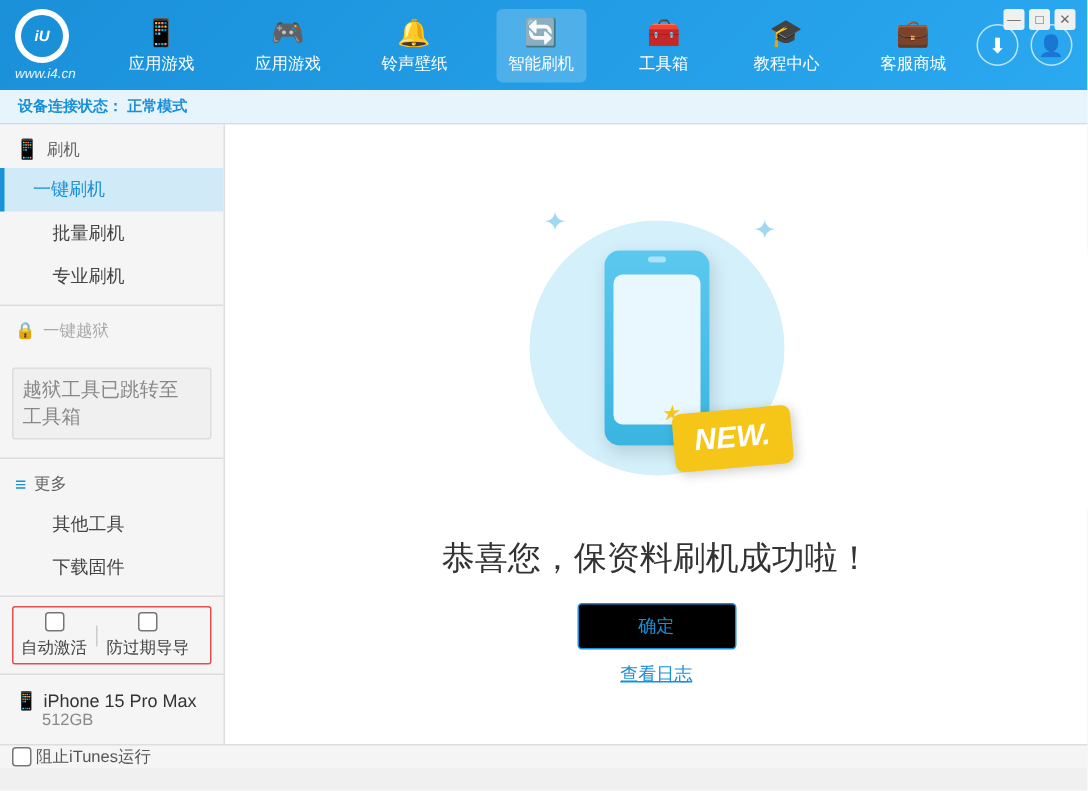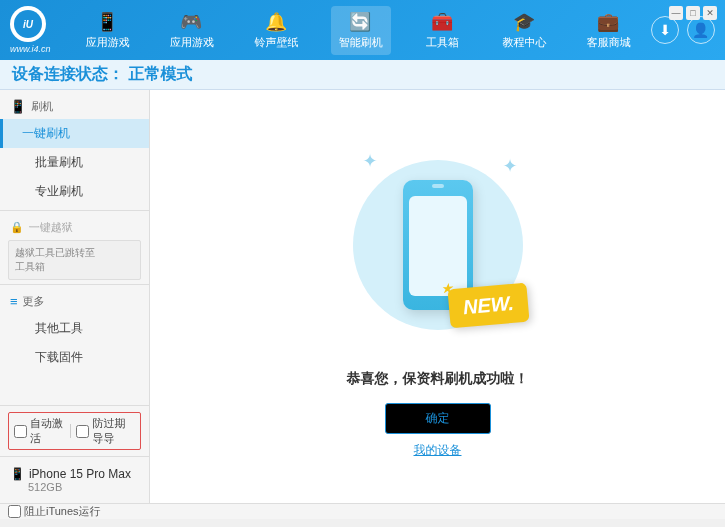--- a/index.html
+++ b/index.html
@@ -13,67 +13,67 @@
     .logo-text { font-size: 9px; color: rgba(255,255,255,0.9); margin-top: 2px; }
     .nav-tabs { display: flex; flex: 1; justify-content: space-around; align-items: center; }
     .nav-tab { display: flex; flex-direction: column; align-items: center; cursor: pointer; padding: 5px 8px; border-radius: 4px; color: white; min-width: 55px; }
     .nav-tab.active { background: rgba(255,255,255,0.2); }
     .nav-tab-icon { font-size: 18px; margin-bottom: 2px; }
     .nav-tab-label { font-size: 11px; }
     .header-right { display: flex; align-items: center; gap: 8px; }
     .header-btn { width: 28px; height: 28px; border-radius: 50%; border: 1.5px solid rgba(255,255,255,0.7); display: flex; align-items: center; justify-content: center; cursor: pointer; color: white; font-size: 14px; }
 
     
-    .status-bar { background: #e8f4fc; padding: 4px 12px; font-size: 16px; color: #333; border-bottom: 1px solid #cde; }
+    .status-bar { background: #e8f4fc; padding: 4px 12px; font-size: 10px; color: #333; border-bottom: 1px solid #cde; }
     .status-bar span { color: #1a90d9; font-weight: bold; }
 
     
     .main { display: flex; height: calc(527px - 60px - 26px - 28px); }
 
     
     .sidebar { width: 150px; background: #f5f5f5; border-right: 1px solid #ddd; display: flex; flex-direction: column; }
     .sidebar-section { margin-top: 4px; }
     .sidebar-section-header { display: flex; align-items: center; padding: 5px 10px; color: #666; font-size: 11px; }
     .sidebar-section-icon { margin-right: 5px; color: #1a90d9; font-size: 13px; }
     .sidebar-item { padding: 6px 10px 6px 35px; cursor: pointer; font-size: 12px; color: #444; }
     .sidebar-item.active { background: #d0eaf8; color: #1a90d9; border-left: 3px solid #1a90d9; padding-left: 19px; }
     .sidebar-divider { border: none; border-top: 1px solid #ddd; margin: 4px 0; }
     .sidebar-disabled-icon { color: #aaa; font-size: 11px; }
-    .disabled-notice { background: #f0f0f0; border: 1px solid #ddd; margin: 0 8px; padding: 5px 6px; font-size: 10px; color: #888; border-radius: 2px; line-height: 1.4; }
+    .disabled-notice { background: #f0f0f0; border: 1px solid #ddd; margin: 12px 8px; padding: 5px 6px; font-size: 13px; color: #888; border-radius: 2px; line-height: 1.4; }
 
     
     .content { flex: 1; display: flex; flex-direction: column; align-items: center; justify-content: center; background: white; position: relative; }
     .phone-illustration { position: relative; width: 200px; height: 220px; display: flex; align-items: center; justify-content: center; }
     .phone-bg-circle { width: 170px; height: 170px; background: #d4f0fa; border-radius: 50%; position: absolute; }
     .phone-body { width: 70px; height: 130px; background: linear-gradient(180deg, #5bc8ef 0%, #3ab5e0 100%); border-radius: 10px; position: relative; z-index: 2; box-shadow: 2px 4px 12px rgba(0,0,0,0.15); }
     .phone-screen { width: 58px; height: 100px; background: #e8f8fe; border-radius: 6px; margin: 8px auto 0; }
     .phone-camera { width: 12px; height: 4px; background: rgba(255,255,255,0.5); border-radius: 2px; margin: 4px auto; }
     .new-badge { position: absolute; right: 10px; bottom: 30px; background: #f5c518; color: white; font-size: 20px; font-weight: bold; padding: 8px 14px; border-radius: 6px; z-index: 3; transform: rotate(-5deg); box-shadow: 2px 2px 8px rgba(0,0,0,0.2); font-style: italic; }
     .new-badge::before { content: '★'; position: absolute; top: -8px; left: -6px; font-size: 12px; color: #f5c518; }
     .sparkle { position: absolute; color: #a0d8f0; font-size: 18px; }
     .sparkle-1 { top: 15px; left: 25px; }
     .sparkle-2 { top: 20px; right: 20px; }
-    .success-text { font-size: 14px; color: #333; margin-top: 15px; font-weight: 700; }
+    .success-text { font-size: 22px; color: #333; margin-top: 15px; font-weight: 400; }
     .confirm-btn { margin-top: 15px; background: #000000; border: 1px solid #1a90d9; color: #1a90d9; padding: 6px 40px; border-radius: 3px; cursor: pointer; font-size: 12px; }
     .log-link { margin-top: 8px; color: #1a90d9; font-size: 12px; cursor: pointer; text-decoration: underline; }
 
     
     .bottom-bar { height: 16px; background: #f5f5f5; border-top: 1px solid #ddd; display: flex; align-items: center; padding: 0 8px; gap: 8px; font-size: 11px; color: #555; }
     .itunes-checkbox { display: flex; align-items: center; gap: 3px; cursor: pointer; }
 
     
     .device-section { margin-top: auto; border-top: 1px solid #ddd; padding: 6px 8px; }
     .device-card { display: flex; flex-direction: column; padding: 4px 2px; }
     .device-name { font-size: 12px; color: #333; font-weight: 500; display: flex; align-items: center; gap: 4px; }
     .device-sub { font-size: 11px; color: #888; padding-left: 18px; }
 
     
     .auto-section { padding: 6px 8px; border-top: 1px solid #ddd; }
     .checkbox-row { display: flex; align-items: center; gap: 6px; border: 1.5px solid #e05050; padding: 3px 5px; border-radius: 2px; }
-    .chk-item { display: flex; align-items: center; gap: 3px; cursor: pointer; font-size: 11px; color: #444; }
+    .chk-item { display: flex; align-items: center; gap: 3px; cursor: pointer; font-size: 11px; color: #444; flex-direction: column; }
     .chk-item input { margin: 0; }
     .chk-divider { width: 1px; height: 14px; background: #ccc; }
 
     .sidebar-full { display: flex; flex-direction: column; height: 100%; }
     .sidebar-top { flex: 1; overflow: hidden; }
   </style>
 </head>
 <body>
 
 <div style="position:relative; background: #2196d3;">
@@ -203,21 +203,21 @@
       <div class="sparkle sparkle-1">✦</div>
       <div class="sparkle sparkle-2">✦</div>
       <div class="phone-body">
         <div class="phone-camera"></div>
         <div class="phone-screen"></div>
       </div>
       <div class="new-badge">NEW.</div>
     </div>
     <div class="success-text">恭喜您，保资料刷机成功啦！</div>
     <button class="confirm-btn">确定</button>
-    <div class="log-link">我的设备</div>
+    <div class="log-link">查看日志</div>
   </div>
 </div>
 
 <div class="bottom-bar">
   <label class="itunes-checkbox">
     <input type="checkbox" style="">
     <span>阻止iTunes运行</span>
   </label>
 </div>
 

